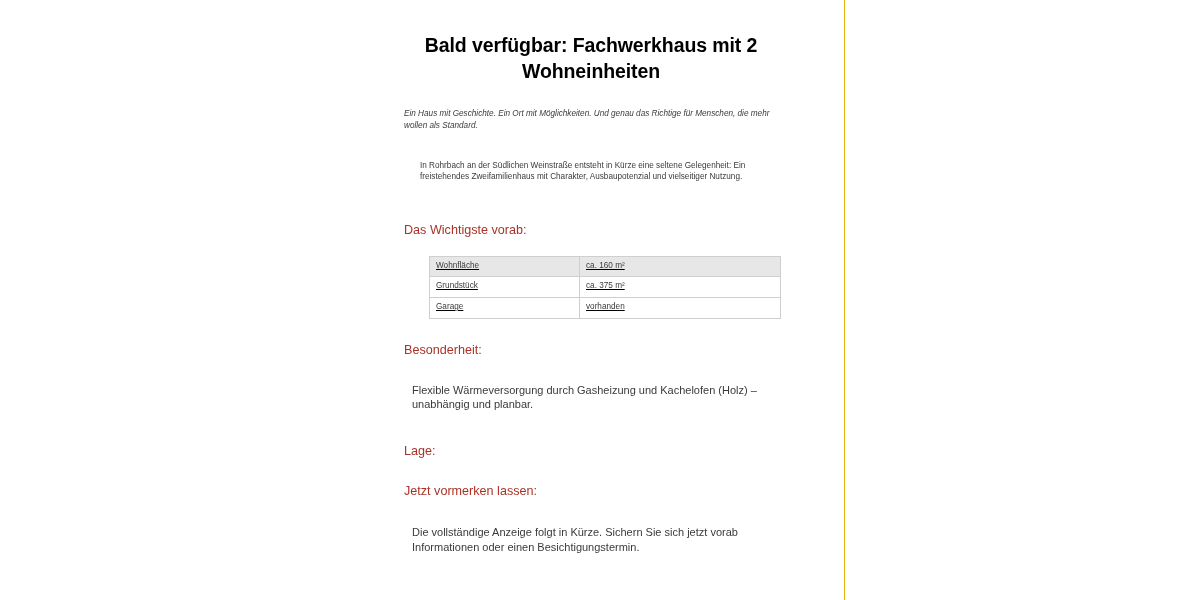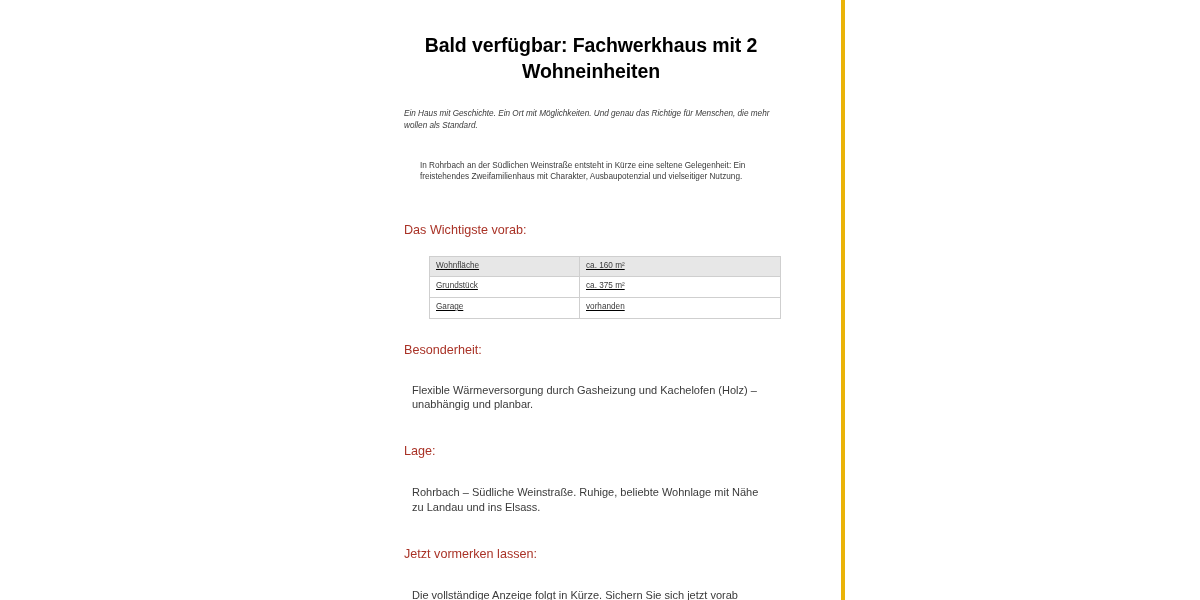--- a/index.html
+++ b/index.html
@@ -20,21 +20,21 @@
     position: absolute;
     inset: 0;
     display: flex;
     background: #ffffff;
   }
   .doc-pane {
     width: 845px;
     height: 600px;
     position: relative;
     background: #ffffff;
-    border-right: 4px solid #eab308;
+    border-right: 1px solid #eab308;
     box-sizing: border-box;
     overflow: hidden;
     padding-left: 32px;
   }
   .side-pane {
     flex: 1;
     height: 600px;
     background: #ffffff;
   }
 
@@ -157,21 +157,20 @@
             </tr>
           </tbody>
         </table>
       </div>
 
       <h2 class="section-h h-besonderheit">Besonderheit:</h2>
       <p class="body-p p-besonderheit">Flexible Wärmeversorgung durch Gasheizung und Kachelofen (Holz) – unabhängig und planbar.</p>
 
 
       <h2 class="section-h h-lage">Lage:</h2>
-      <p class="body-p p-lage">Rohrbach – Südliche Weinstraße. Ruhige, beliebte Wohnlage mit Nähe zu Landau und ins Elsass.</p>
 
       <h2 class="section-h h-jetzt">Jetzt vormerken lassen:</h2>
       <p class="body-p p-jetzt">Die vollständige Anzeige folgt in Kürze. Sichern Sie sich jetzt vorab Informationen oder einen Besichtigungstermin.</p>
 
     </div>
   </div>
 
   <div class="side-pane"></div>
 
 </div>

